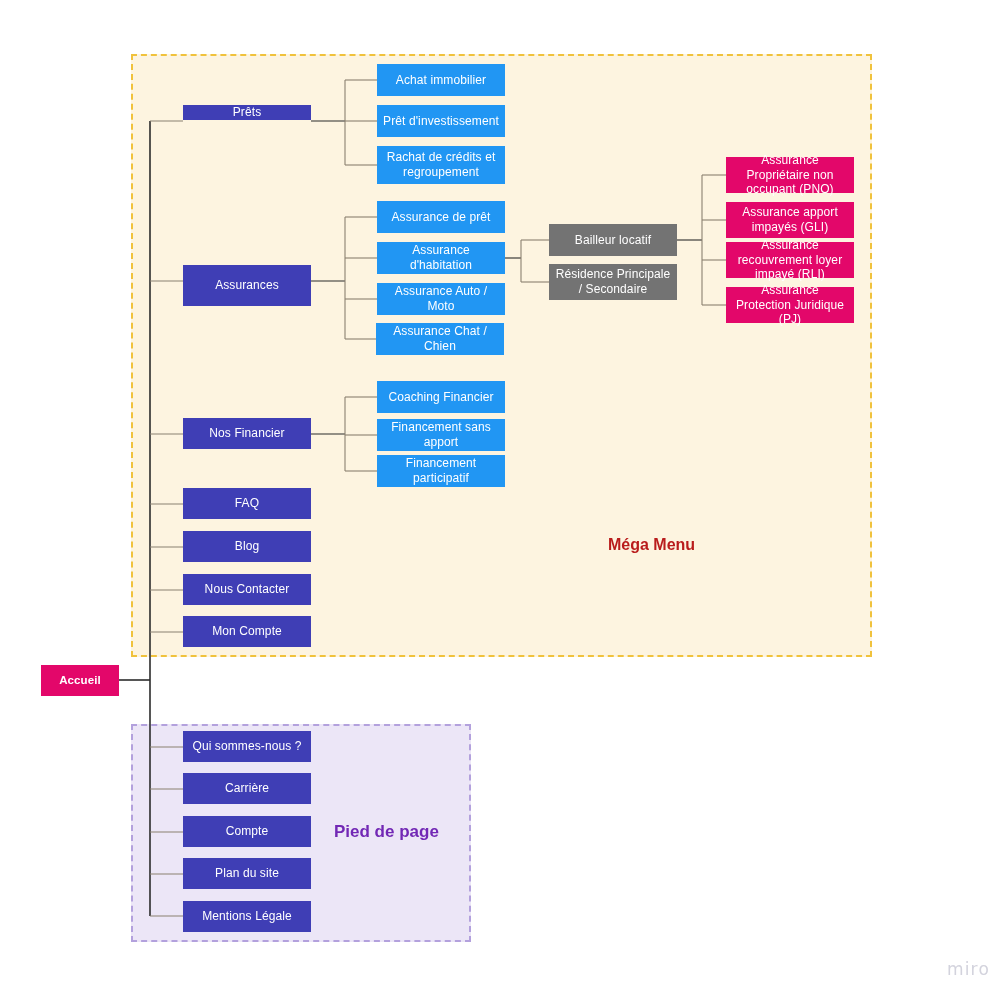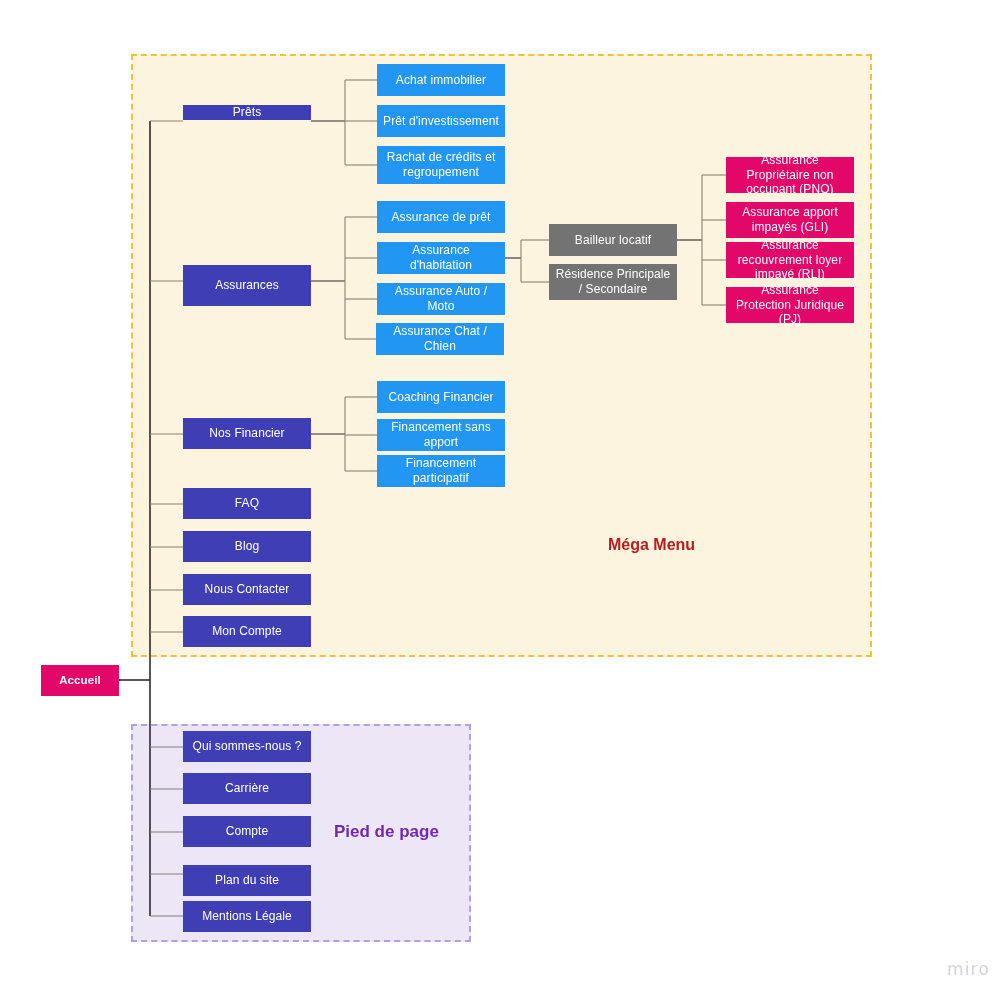--- a/index.html
+++ b/index.html
@@ -150,18 +150,18 @@
       <div class="node lvl2" style="left: 377px; top: 455px; width: 128px; height: 32px;">Financement participatif</div>
       <div class="node lvl3" style="left: 549px; top: 224px; width: 128px; height: 32px;">Bailleur locatif</div>
       <div class="node lvl3" style="left: 549px; top: 264px; width: 128px; height: 36px;">Résidence Principale / Secondaire</div>
       <div class="node lvl4" style="left: 726px; top: 157px; width: 128px; height: 36px;">Assurance Propriétaire non occupant (PNO)</div>
       <div class="node lvl4" style="left: 726px; top: 202px; width: 128px; height: 36px;">Assurance apport impayés (GLI)</div>
       <div class="node lvl4" style="left: 726px; top: 242px; width: 128px; height: 36px;">Assurance recouvrement loyer impayé (RLI)</div>
       <div class="node lvl4" style="left: 726px; top: 287px; width: 128px; height: 36px;">Assurance Protection Juridique (PJ)</div>
       <div class="node lvl1" style="left: 183px; top: 731px; width: 128px; height: 31px;">Qui sommes-nous ?</div>
       <div class="node lvl1" style="left: 183px; top: 773px; width: 128px; height: 31px;">Carrière</div>
       <div class="node lvl1" style="left: 183px; top: 816px; width: 128px; height: 31px;">Compte</div>
-      <div class="node lvl1" style="left: 183px; top: 858px; width: 128px; height: 31px; margin-top: 7px;">Plan du site</div>
+      <div class="node lvl1" style="left: 183px; top: 858px; width: 128px; height: 31px;">Plan du site</div>
       <div class="node lvl1" style="left: 183px; top: 901px; width: 128px; height: 31px;">Mentions Légale</div>
     </div>
 
   <div class="watermark">miro</div>
 </div>
 
 </body></html>

